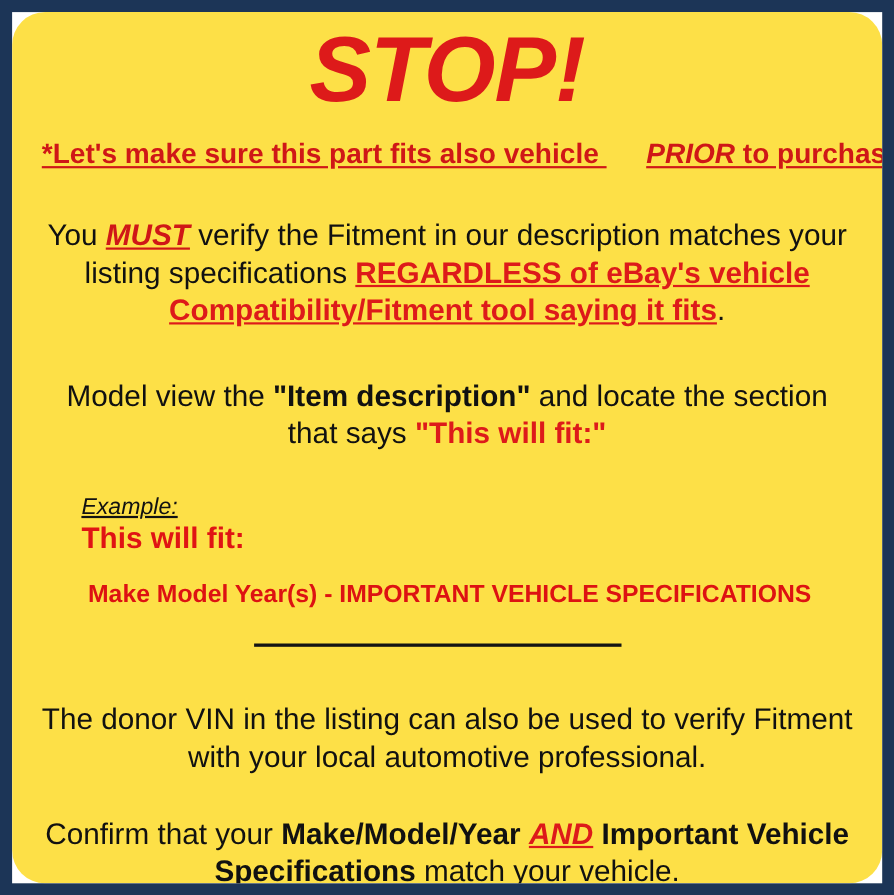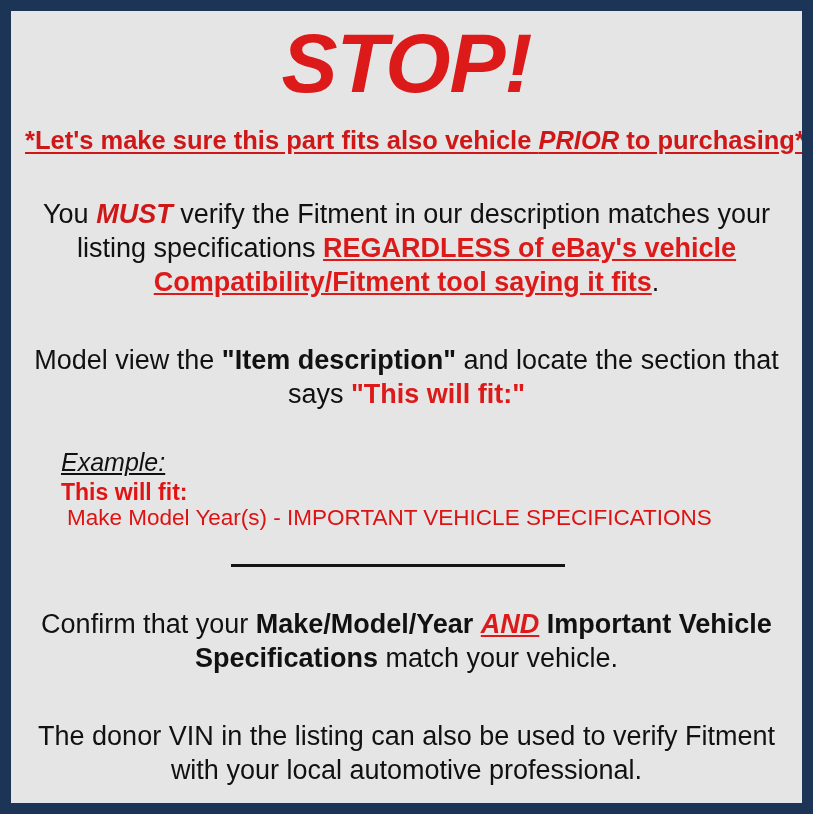--- a/index.html
+++ b/index.html
@@ -16,23 +16,24 @@
     height: 814px;
     box-sizing: border-box;
     background: #ffffff;
     border: 11px solid #1c3557;
     overflow: hidden;
   }
   .notice-inner {
     box-sizing: border-box;
     width: 100%;
     height: 100%;
-    background: #e5e5e5;
-    padding: 0 14px;
+    background: #fde047;
+    padding: 0 27px;
     text-align: center;
+    border-radius: 30px;
   }
 
   
   .stop-title {
     margin: 0;
     padding-top: 10px;
     color: #dd1a1a;
     font-weight: bold;
     font-style: italic;
     font-size: 84px;
@@ -44,39 +45,40 @@
   .tagline {
     margin: 18px 0 0 0;
     color: #cf1717;
     font-weight: bold;
     font-size: 25.5px;
     line-height: 1.2;
     text-decoration: underline;
     text-underline-offset: 3px;
     white-space: nowrap;
   }
-  .tagline .ital { font-style: italic; }
+  .tagline .ital { font-style: italic; margin-left: 36px; }
 
   
   .para {
     margin: 0;
     color: #111111;
     font-size: 27px;
     line-height: 1.26;
     text-align: center;
   }
   .para-must   { margin-top: 42px; }
   .para-view   { margin-top: 44px; }
   .para-confirm{ margin-top: 36px; }
   .para-vin    { margin-top: 44px; }
 
   .em-must {
     color: #cf1717;
     font-weight: bold;
     font-style: italic;
+    text-decoration: underline;
     text-underline-offset: 2px;
   }
   .em-regardless {
     color: #dd1a1a;
     font-weight: bold;
     text-decoration: underline;
     text-underline-offset: 2px;
     margin-top: 24px;
   }
   .em-bold { font-weight: bold; }
@@ -91,37 +93,38 @@
 
   
   .example-block {
     margin-top: 38px;
     text-align: left;
     padding-left: 36px;
   }
   .example-label {
     display: inline-block;
     color: #111111;
-    font-size: 25px;
+    font-size: 21px;
     font-style: italic;
     text-decoration: underline;
     text-underline-offset: 2px;
     line-height: 1.1;
   }
   .example-fit {
     margin-top: 3px;
     color: #e01414;
     font-weight: bold;
-    font-size: 23px;
+    font-size: 27px;
     line-height: 1.1;
   }
   .example-spec {
+    margin-top: 22px;
     padding-left: 6px;
     color: #dd1212;
-    font-weight: normal;
+    font-weight: bold;
     font-size: 22.5px;
     line-height: 1.15;
     white-space: nowrap;
   }
 
   
   .divider-wrap {
     margin-top: 22px;
     height: 18px;
     text-align: center;
@@ -153,18 +156,18 @@
         <span class="example-label">Example:</span>
       </div>
       <div class="example-fit">This will fit:</div>
       <div class="example-spec">Make Model Year(s) - IMPORTANT VEHICLE SPECIFICATIONS</div>
     </div>
 
     <div class="divider-wrap">
       <span class="divider"></span>
     </div>
 
+    <div class="para para-vin">The donor VIN in the listing can also be used to verify Fitment with your local automotive professional.</div>
+
     <div class="para para-confirm"><span>Confirm that your </span><span class="em-bold">Make/Model/Year</span><span> </span><span class="em-and">AND</span><span> </span><span class="em-bold">Important Vehicle Specifications</span><span> match your vehicle.</span></div>
-
-    <div class="para para-vin">The donor VIN in the listing can also be used to verify Fitment with your local automotive professional.</div>
 
   </div>
 </div>
 
 </body></html>

